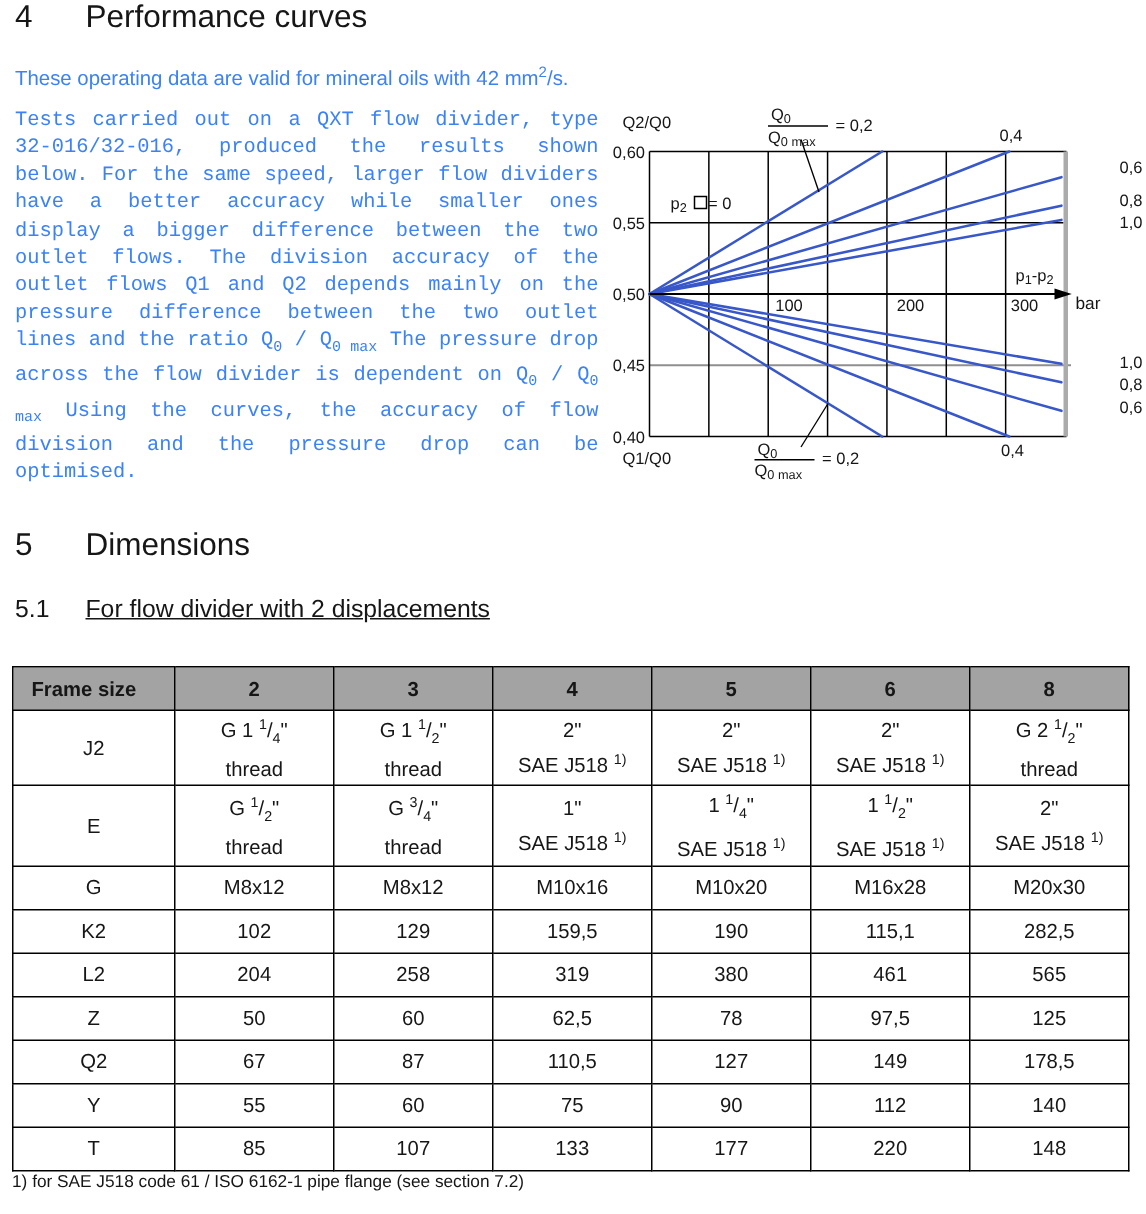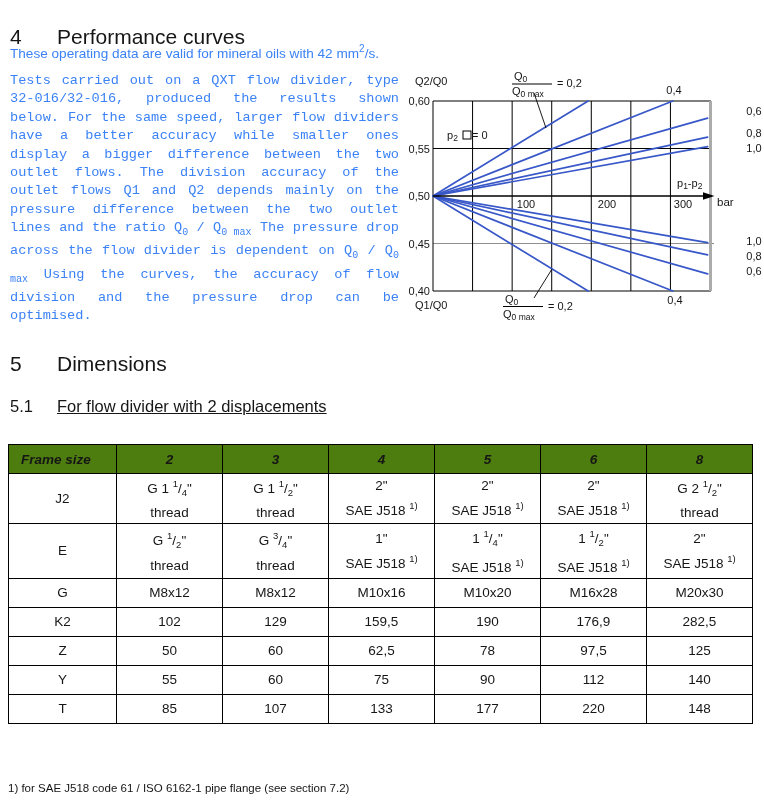--- a/index.html
+++ b/index.html
@@ -17,34 +17,34 @@
   .para sub { font-size:10px; }
   .para sup { font-size:10px; }
 
   #chart-wrap { position:absolute; left:400px; top:53px; width:364px; height:274px; }
   #chart-svg text { font-size:11px; fill:#161616; }
   #chart-svg .sub { font-size:8.5px; }
   #chart-svg .unit { font-size:11.5px; }
 
   #dim-table { position:absolute; left:8px; top:444px; width:744px; border-collapse:collapse; table-layout:fixed; font-size:13.5px; color:#161616; }
   #dim-table td, #dim-table th { border:1px solid #000; text-align:center; vertical-align:middle; padding:0; }
-  #dim-table thead tr { height:29px; background:#4d7c0f;font-style:italic; }
+  #dim-table thead tr { height:29px; background:#a3a3a3; }
   #dim-table thead th { font-weight:700; }
   #dim-table thead th.rowhead { text-align:left; padding-left:12px; }
   #dim-table tbody tr { height:29px; }
   #dim-table tbody tr.tall { height:49px; line-height:20px; }
   #dim-table sup { font-size:9.5px; }
   #dim-table sub { font-size:9.5px; }
 
   #footnote { position:absolute; left:8px; top:782px; font-size:11.5px; color:#161616; }
 </style>
 </head>
 <body>
 
-<div class="sec-head" style="top:25px;">
+<div class="sec-head" style="top:0;">
   <span class="num">4</span><span>Performance curves</span>
 </div>
 
 <div id="para1" class="para">These operating data are valid for mineral oils with 42 mm<sup>2</sup>/s.</div>
 <div id="para2" class="para">Tests carried out on a QXT flow divider, type 32-016/32-016, produced the results shown below. For the same speed, larger flow dividers have a better accuracy while smaller ones display a bigger difference between the two outlet flows. The division accuracy of the outlet flows Q1 and Q2 depends mainly on the pressure difference between the two outlet lines and the ratio Q<sub>0</sub> / Q<sub>0 max</sub> The pressure drop across the flow divider is dependent on Q<sub>0</sub> / Q<sub>0 max</sub> Using the curves, the accuracy of flow division and the pressure drop can be optimised.</div>
 
 <div id="chart-wrap">
 <svg id="chart-svg" viewBox="0 0 364 274" width="364" height="274">
 
   <g>
@@ -187,33 +187,51 @@
         <td>M10x20</td>
         <td>M16x28</td>
         <td>M20x30</td>
       </tr>
       <tr>
         <td>K2</td>
         <td>102</td>
         <td>129</td>
         <td>159,5</td>
         <td>190</td>
-        <td>176,9</td>
+        <td>115,1</td>
         <td>282,5</td>
+      </tr>
+      <tr>
+        <td>L2</td>
+        <td>204</td>
+        <td>258</td>
+        <td>319</td>
+        <td>380</td>
+        <td>461</td>
+        <td>565</td>
       </tr>
       <tr>
         <td>Z</td>
         <td>50</td>
         <td>60</td>
         <td>62,5</td>
         <td>78</td>
         <td>97,5</td>
         <td>125</td>
       </tr>
       <tr>
+        <td>Q2</td>
+        <td>67</td>
+        <td>87</td>
+        <td>110,5</td>
+        <td>127</td>
+        <td>149</td>
+        <td>178,5</td>
+      </tr>
+      <tr>
         <td>Y</td>
         <td>55</td>
         <td>60</td>
         <td>75</td>
         <td>90</td>
         <td>112</td>
         <td>140</td>
       </tr>
       <tr>
         <td>T</td>

